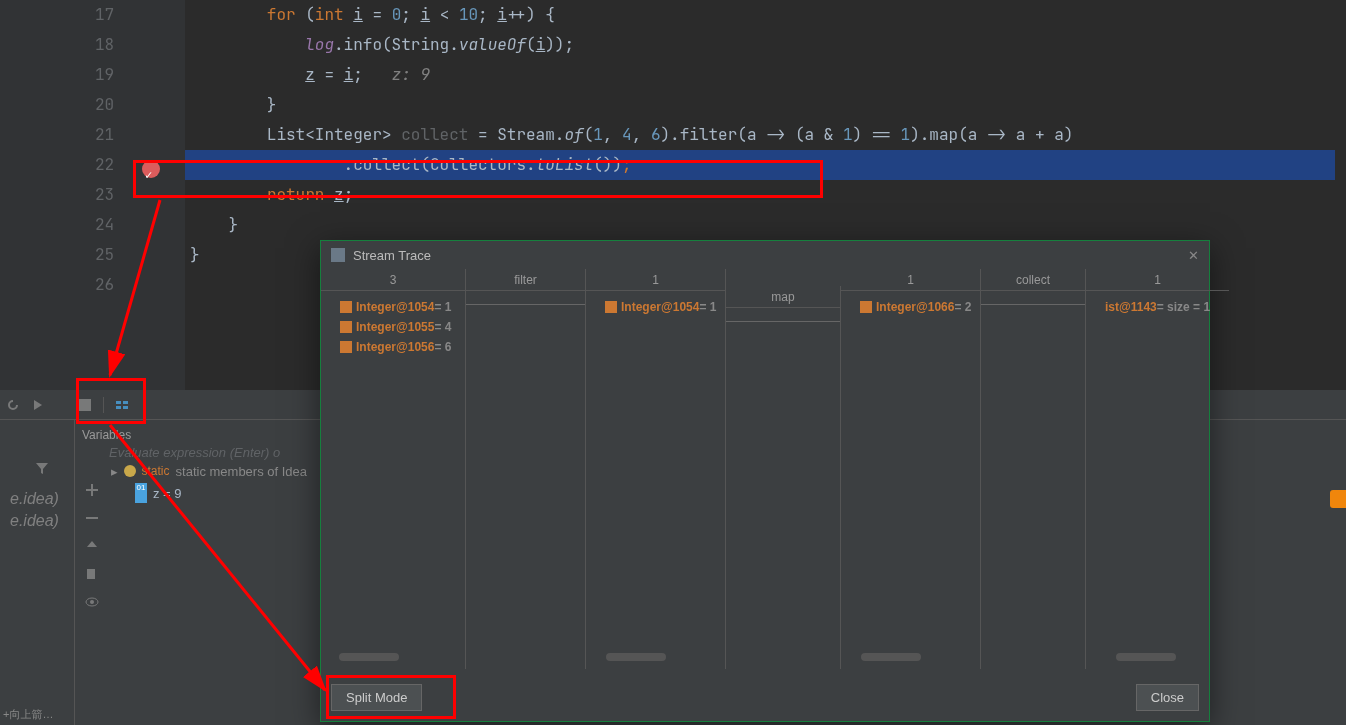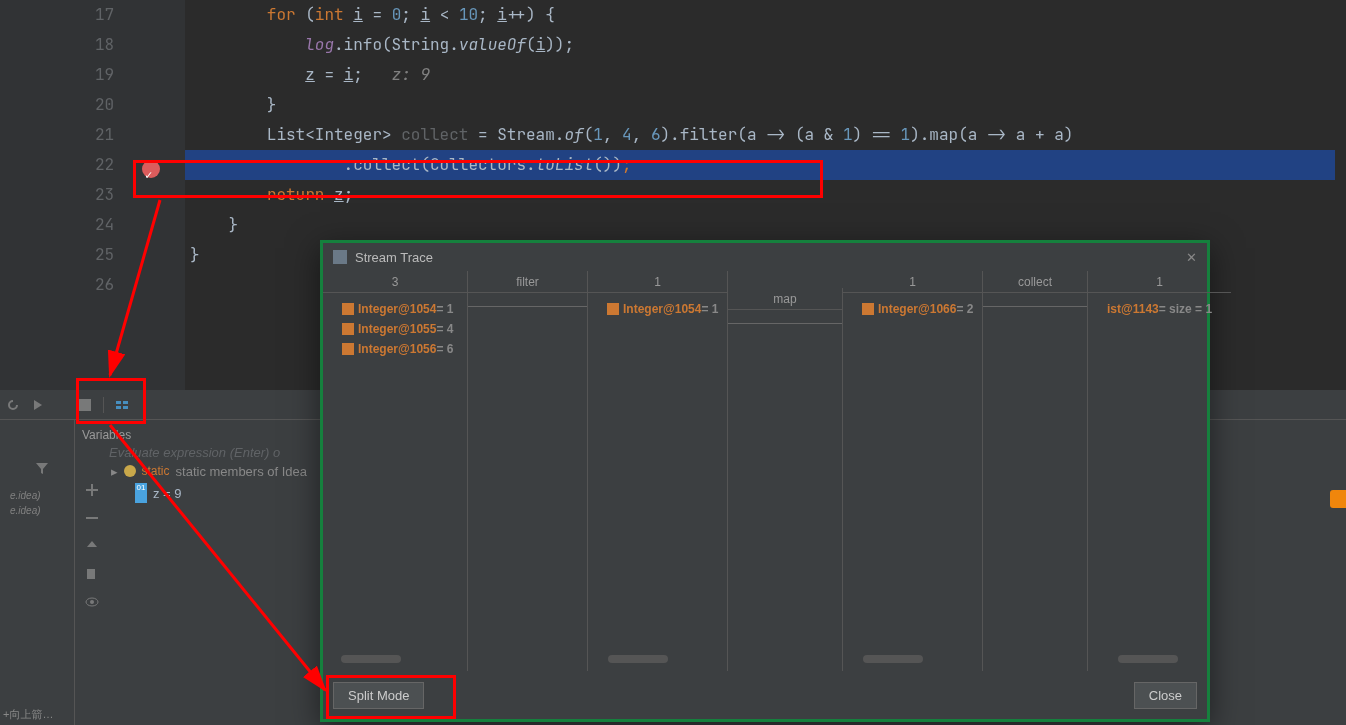--- a/index.html
+++ b/index.html
@@ -148,33 +148,33 @@
   position: absolute;
   left: 84px;
   top: 92px;
   display: flex;
   flex-direction: column;
   gap: 12px;
 }
 .file-label {
   color: #808080;
   font-style: italic;
-  font-size: 10px;
+  font-size: 16px;
   padding-left: 10px;
 }
 
 
 .dialog {
   position: absolute;
   left: 320px;
   top: 240px;
   width: 890px;
   height: 482px;
   background: #3c3f41;
-  border: 3px solid #15803d;
+  border: 1px solid #15803d;
   box-shadow: 0 8px 30px rgba(0,0,0,0.5);
 }
 .dialog-title {
   height: 28px;
   display: flex;
   align-items: center;
   padding: 0 10px;
   font-size: 13px;
   color: #bbb;
 }

